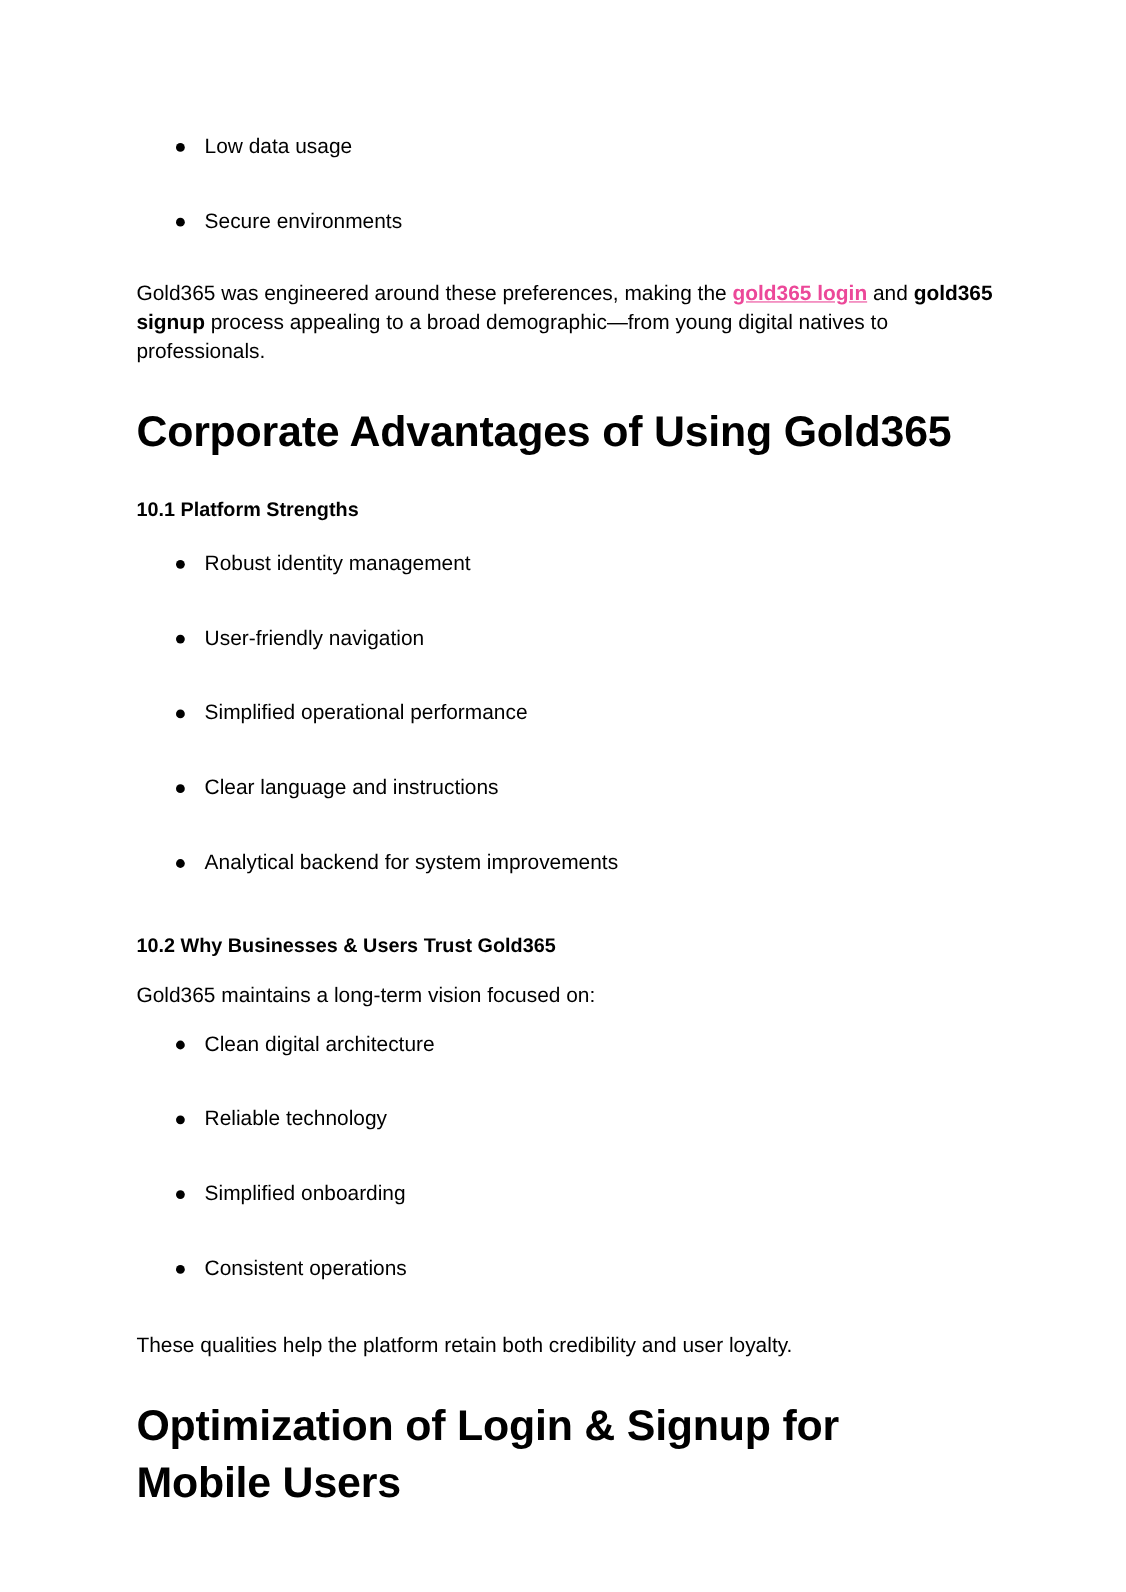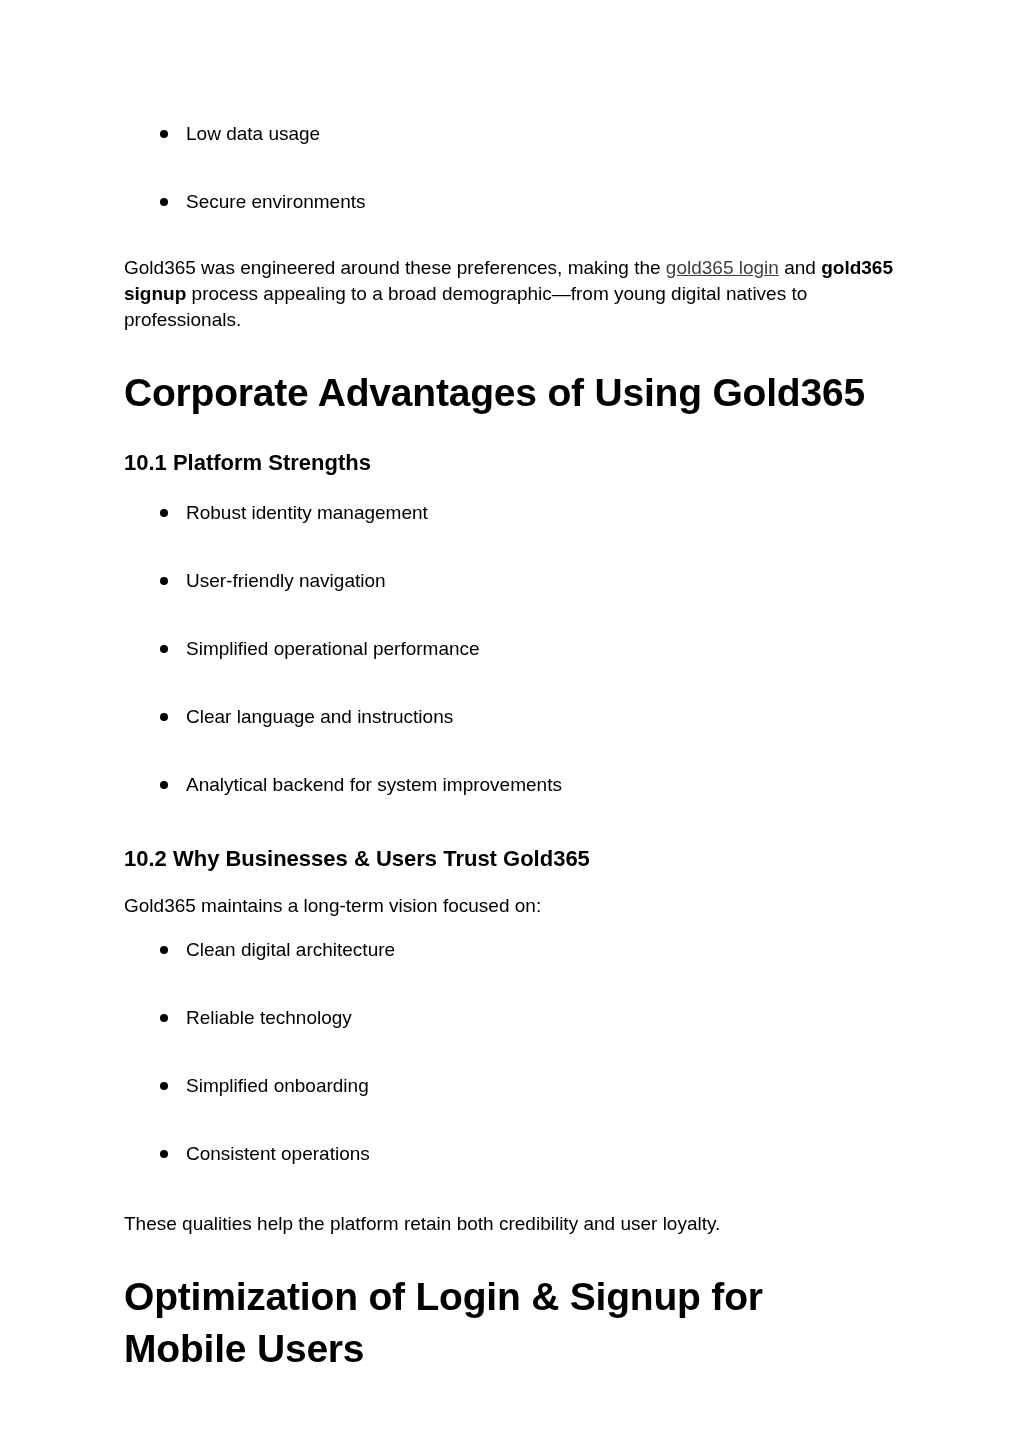--- a/index.html
+++ b/index.html
@@ -27,35 +27,35 @@
     content: "";
     position: absolute;
     left: 36px;
     top: 9px;
     width: 8px;
     height: 8px;
     border-radius: 50%;
     background: #000000;
   }
   h1 { margin: 0; font-size: 39px; line-height: 52px; font-weight: bold; letter-spacing: -0.2px; }
-  h3 { margin: 0; font-size: 22px; line-height: 28px; font-weight: bold; }
+  h3 { margin: 0; font-size: 18px; line-height: 28px; font-weight: bold; }
 
   .p-intro      { margin-top: 40px; }
   .h1-corporate { margin-top: 34px; white-space: nowrap; }
   .h3-platform  { margin-top: 30px; }
   .ul-strengths { margin-top: 23px; }
   .h3-trust     { margin-top: 47px; }
   .p-trust-intro{ margin-top: 20px; }
   .ul-trust     { margin-top: 18px; }
   .p-closing    { margin-top: 44px; }
   .h1-mobile    { margin-top: 34px; max-width: 700px; }
 
   .doc-link {
-    color: #404040;
-    font-weight: normal;
+    color: #ec4899;
+    font-weight: bold;
     text-decoration: underline;
     cursor: pointer;
   }
   .bold { font-weight: bold; }
 </style>
 </head>
 <body>
 
 <div class="page">
 

